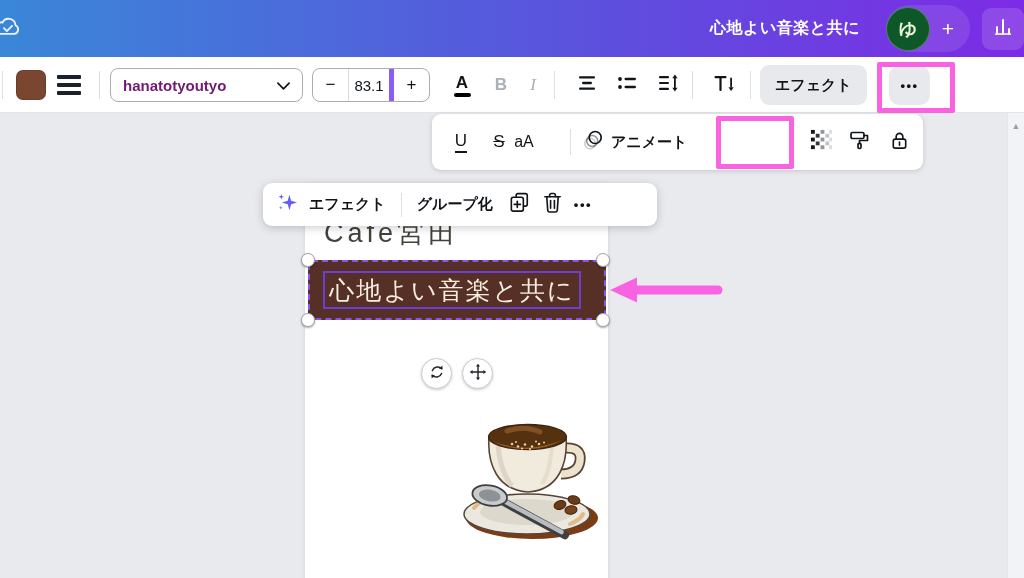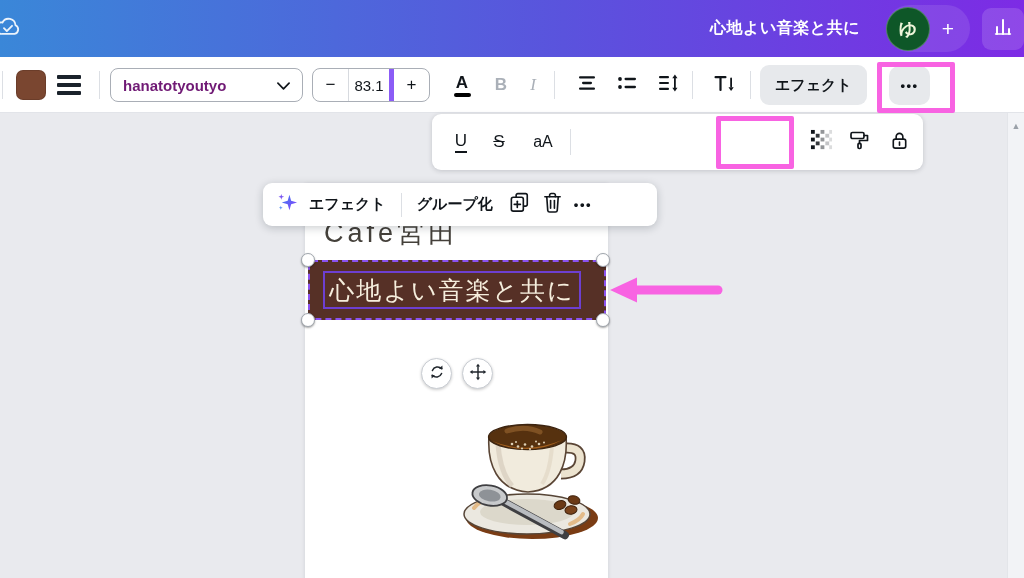--- a/index.html
+++ b/index.html
@@ -220,25 +220,35 @@
     <div class="more-btn">•••</div>
   </div>
 
   <div class="subbar">
     <div class="sb-item" style="left:12px;width:34px">
       <span class="u-label">U</span>
     </div>
     <div class="sb-item" style="left:50px;width:34px">
       <span class="s-label">S</span>
     </div>
-    <div class="sb-item" style="left:92px;width:38px">
+    <div class="sb-item" style="left:73px;width:38px">
       <span class="aa-label">aA</span>
     </div>
     <div class="sb-divider" style="left:138px"></div>
 
+    <div class="animate-group">
+      <span>
+        <svg viewBox="0 0 22 22" width="22" height="22" fill="none" stroke="#10151a" stroke-linecap="round">
+          <circle cx="8" cy="14.5" r="5.2" opacity=".22" stroke-width="1.5"></circle>
+          <circle cx="10.2" cy="12" r="5.5" opacity=".45" stroke-width="1.5"></circle>
+          <circle cx="13.2" cy="8.5" r="6" stroke-width="1.7"></circle>
+        </svg>
+      </span>
+      <span class="animate-label">アニメート</span>
+    </div>
 
 
     <div class="sb-item" style="left:372px;width:34px">
       <span>
         <svg viewBox="0 0 24 24" width="23" height="23" fill="#10151a">
           <rect x="1" y="1" width="4" height="4"></rect>
             <rect x="1" y="9" width="4" height="4"></rect>
             <rect x="1" y="17" width="4" height="4"></rect>
           <rect x="6" y="5" width="4" height="4" opacity=".85"></rect>
             <rect x="6" y="13" width="4" height="4" opacity=".85"></rect>

